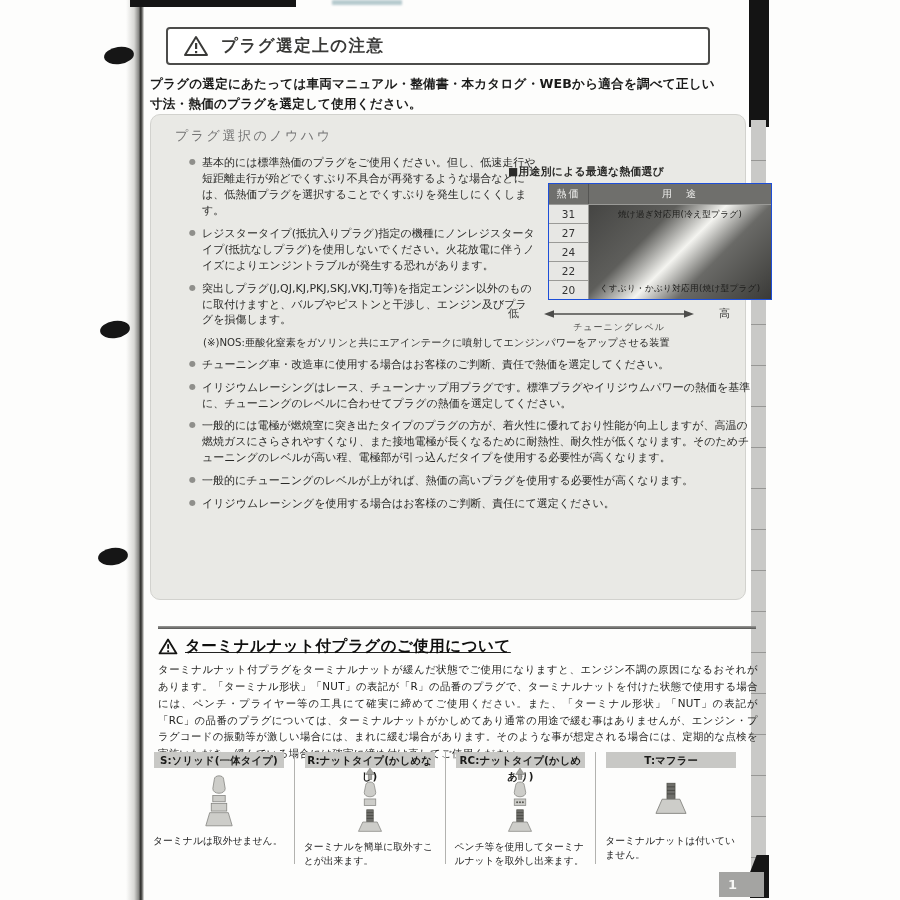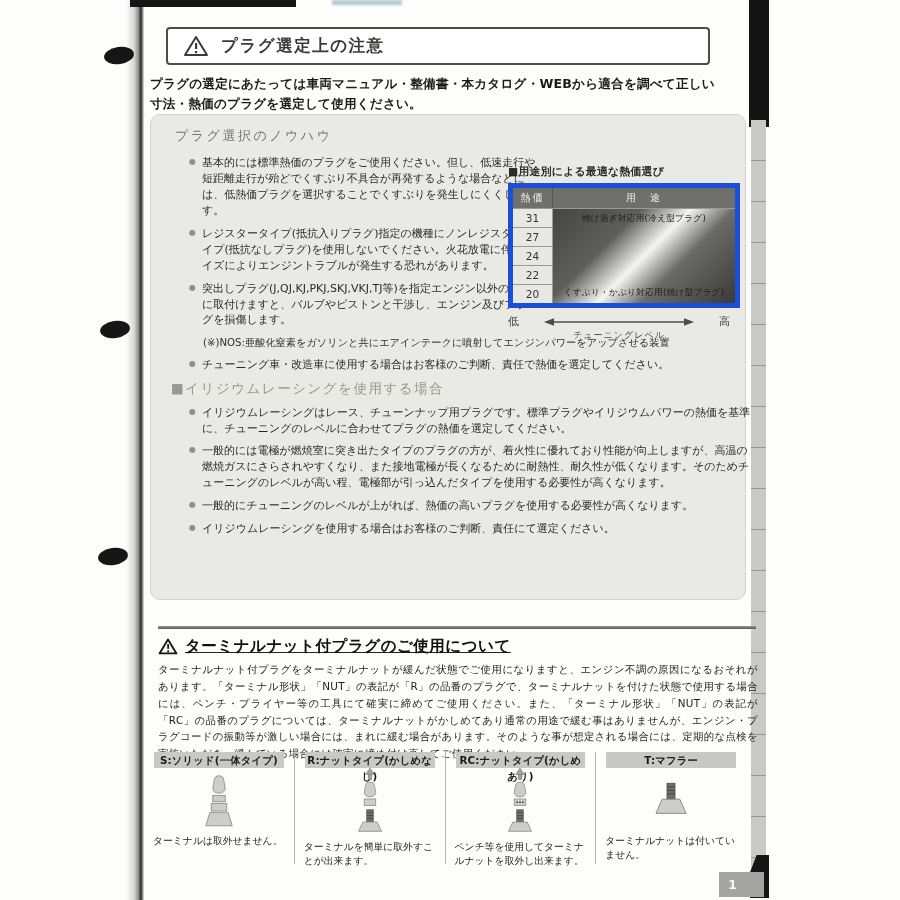--- a/index.html
+++ b/index.html
@@ -40,21 +40,21 @@
   .sec-head{font-size:13.5px;color:#98988f;letter-spacing:1.5px;margin:4px 0 7px -4px;}
   .blt{position:relative;font-size:11px;line-height:1.45;color:#2a2a28;padding-left:13px;margin:0 0 7px 14px;}
   .blt::before{content:"●";position:absolute;left:0;top:1px;font-size:8px;color:#8f8f8b;}
   .col-narrow{width:334px;}
   .col-wide{width:556px;}
   .note{font-size:10.2px;color:#2e2e2c;margin:2px 0 6px 28px;line-height:1.5;}
   
   .htable{position:absolute;left:508px;top:165px;width:230px;}
   .ht-caption{font-size:10.8px;font-weight:bold;color:#2b2b29;margin-bottom:4px;letter-spacing:0.3px;}
   .ht-grid{display:grid;grid-template-columns:40px 1fr;grid-template-rows:20px repeat(5,19px);
-    width:222px;border:5px solid #1d4ed8;background:#701a75;}
+    width:222px;border:1px solid #1d4ed8;background:#701a75;margin-left:40px;}
   .ht-h{background:#6f6f6c;color:#f0f0ee;font-size:10px;display:flex;align-items:center;justify-content:center;letter-spacing:2px;}
   .ht-h1{border-right:1px solid #555553;}
   .ht-v{font-size:10.5px;color:#333;display:flex;align-items:center;justify-content:center;
     border-top:1px solid #9a9a97;border-right:1px solid #9a9a97;background:#e7e7e4;}
   .ht-band{grid-column:2;grid-row:2 / span 5;position:relative;border-top:1px solid #9a9a97;
     background:linear-gradient(135deg,#454543 0%,#5e5e5b 32%,#f4f4f0 50%,#6a6a67 66%,#3a3a38 100%);}
   .ht-lab{position:absolute;left:0;right:0;text-align:center;font-size:8.6px;color:#1c1c1a;letter-spacing:0.3px;}
   .ht-lab.top{top:4px;}
   .ht-lab.bottom{bottom:4px;}
   .ht-axis{display:flex;align-items:center;width:222px;margin-top:6px;}
@@ -115,21 +115,20 @@
   <div class="knowhow">
     <div class="kh-title">プラグ選択のノウハウ</div>
 
     <div class="blt col-narrow">基本的には標準熱価のプラグをご使用ください。但し、低速走行や短距離走行が殆どでくすぶり不具合が再発するような場合などには、低熱価プラグを選択することでくすぶりを発生しにくくします。</div>
     <div class="blt col-narrow">レジスタータイプ(抵抗入りプラグ)指定の機種にノンレジスタータイプ(抵抗なしプラグ)を使用しないでください。火花放電に伴うノイズによりエンジントラブルが発生する恐れがあります。</div>
     <div class="blt col-narrow">突出しプラグ(J,QJ,KJ,PKJ,SKJ,VKJ,TJ等)を指定エンジン以外のものに取付けますと、バルブやピストンと干渉し、エンジン及びプラグを損傷します。</div>
 
     <div class="note">(※)NOS:亜酸化窒素をガソリンと共にエアインテークに噴射してエンジンパワーをアップさせる装置</div>
     <div class="blt col-wide">チューニング車・改造車に使用する場合はお客様のご判断、責任で熱価を選定してください。</div>
 
-    <div class="sec-head">■イリジウムレーシングを使用する場合</div>
     <div class="blt col-wide">イリジウムレーシングはレース、チューンナップ用プラグです。標準プラグやイリジウムパワーの熱価を基準に、チューニングのレベルに合わせてプラグの熱価を選定してください。</div>
     <div class="blt col-wide">一般的には電極が燃焼室に突き出たタイプのプラグの方が、着火性に優れており性能が向上しますが、高温の燃焼ガスにさらされやすくなり、また接地電極が長くなるために耐熱性、耐久性が低くなります。そのためチューニングのレベルが高い程、電極部が引っ込んだタイプを使用する必要性が高くなります。</div>
     <div class="blt col-wide">一般的にチューニングのレベルが上がれば、熱価の高いプラグを使用する必要性が高くなります。</div>
     <div class="blt col-wide">イリジウムレーシングを使用する場合はお客様のご判断、責任にて選定ください。</div>
   </div>
 
   <div class="htable">
     <div class="ht-caption">■用途別による最適な熱価選び</div>
     <div class="ht-grid">
       <div class="ht-h ht-h1">熱価</div>

